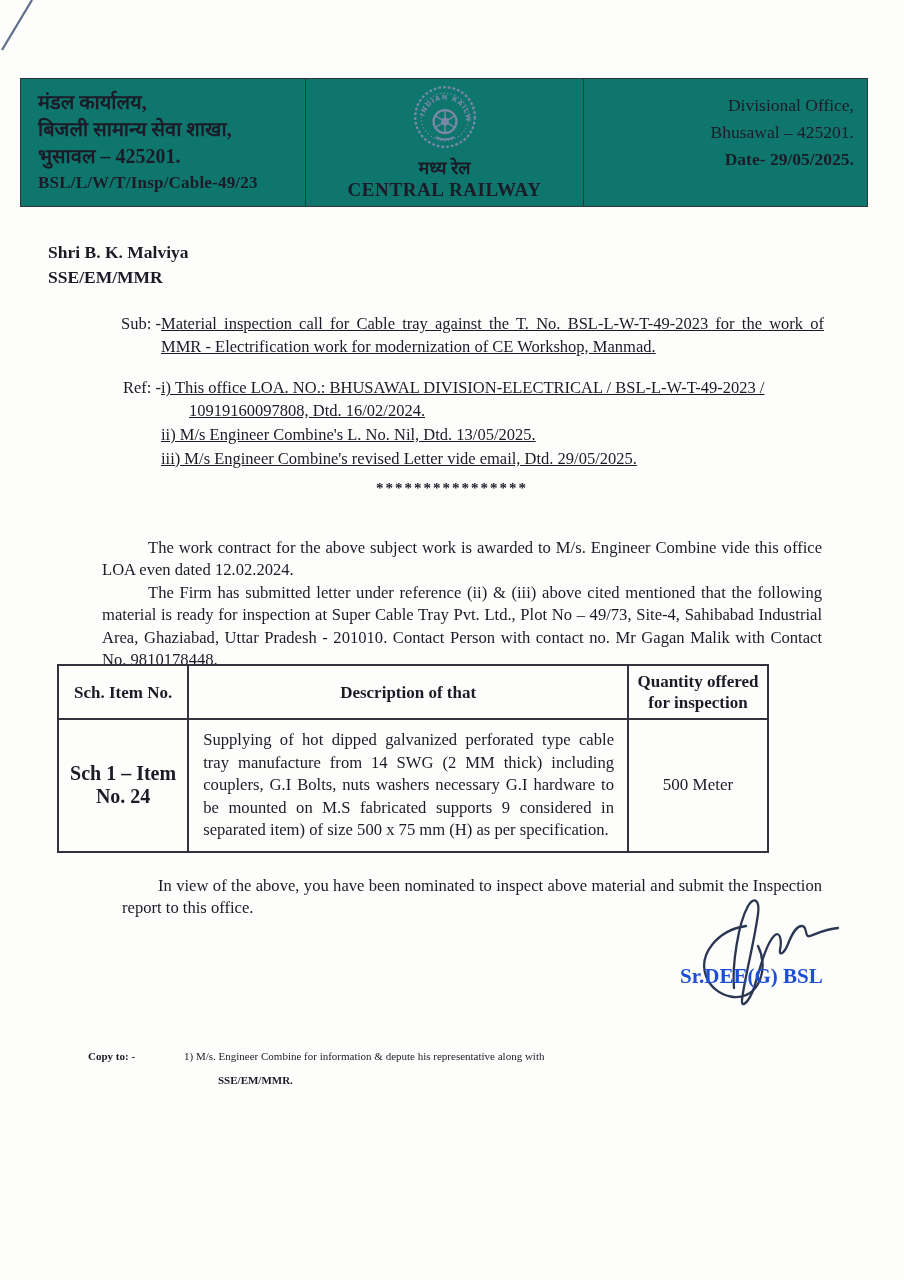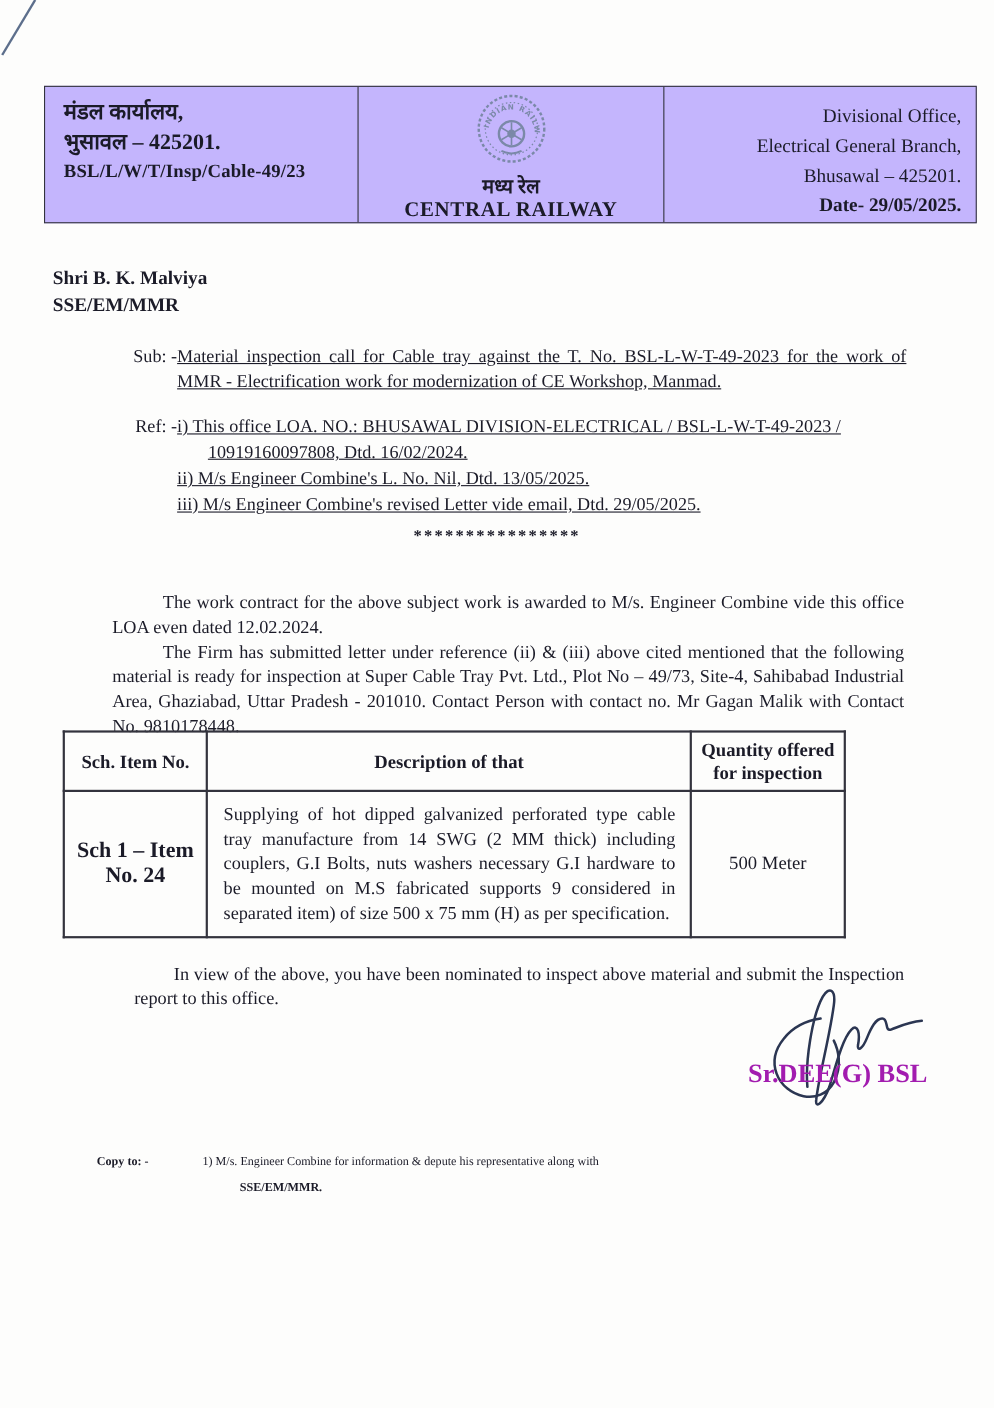--- a/index.html
+++ b/index.html
@@ -9,25 +9,25 @@
     margin:0 auto;
     background:#fdfdfc;
     font-family:"Liberation Serif", serif;
     color:#1b1b28;
     overflow:hidden;
   }
   
   .scan-mark{position:absolute;top:0;left:0;}
   
   .header-table{
-    position:absolute;top:78px;left:40px;
+    position:absolute;top:78px;left:20px;
     width:848px;display:flex;
     border:1.7px solid #33333d;
     box-sizing:border-box;
-    background:#c4b5fd;
+    background:#0f766e;
   }
   .hcell{box-sizing:border-box;}
   .hcell-left{
     flex:0 0 285px;border-right:1.6px solid #33333d;
     padding:10px 6px 10px 17px;
     font-weight:bold;font-size:20px;line-height:27px;
   }
   .hcell-left .ref-no{font-size:17px;letter-spacing:.2px;line-height:26px;}
   .hcell-center{
     flex:0 0 278px;border-right:1.6px solid #33333d;
@@ -78,41 +78,42 @@
   .col-desc{width:480px;}
   .col-qty{width:146px;}
   .cell-item{font-weight:bold;text-align:center;font-size:20px;line-height:23px;padding:0;}
   .cell-desc{padding:9px 13px 9px 14px;text-align:justify;line-height:22.5px;}
   .cell-qty{text-align:center;font-size:17px;border-radius:23px;}
   
   .signature{position:absolute;top:896px;left:676px;width:170px;}
   .sig-svg{display:block;margin-left:16px;}
   .sig-name{
     position:absolute;top:68px;left:4px;
-    font-weight:bold;font-size:24px;white-space:nowrap;
-    color:#a21caf;
+    font-weight:bold;font-size:21px;white-space:nowrap;
+    color:#1d4ed8;
   }
   
   .copy-block{position:absolute;top:1044px;left:88px;right:80px;display:flex;font-size:11px;line-height:24px;}
   .copy-label{flex:0 0 96px;font-weight:bold;}
   .copy-body{flex:1;}
   .copy-line2{font-weight:bold;margin-left:34px;}
 </style>
 </head>
 <body>
 
 <div class="page">
 
   <svg class="scan-mark" width="40" height="55">
     <line x1="2" y1="50" x2="32" y2="0" stroke="#5d6f8c" stroke-width="2.2"></line>
   </svg>
 
   <div class="header-table">
     <div class="hcell hcell-left">
       <div>मंडल कार्यालय,</div>
+      <div>बिजली सामान्य सेवा शाखा,</div>
       <div>भुसावल – 425201.</div>
       <div class="ref-no">BSL/L/W/T/Insp/Cable-49/23</div>
     </div>
     <div class="hcell hcell-center">
       <svg width="66" height="66" viewBox="0 0 72 72">
         <circle cx="36" cy="36" r="32.5" fill="none" stroke="#7b89a8" stroke-width="2.4" stroke-dasharray="3 2.2"></circle>
         <circle cx="36" cy="36" r="26" fill="none" stroke="#7b89a8" stroke-width="1.2" stroke-dasharray="1.5 2.5"></circle>
         <path id="emblem-arc" d="M 13 40 A 23 23 0 0 1 59 40" fill="none"></path>
         <text font-size="7.2" font-weight="bold" fill="#7b89a8" letter-spacing="1" font-family="'DejaVu Sans', sans-serif">
           <textPath href="#emblem-arc" startOffset="6%">INDIAN RAILWAYS</textPath>
@@ -127,21 +128,20 @@
           <line x1="36" y1="41" x2="26" y2="47"></line>
           <line x1="36" y1="41" x2="26" y2="35"></line>
         </g>
         <path d="M 26 58 Q 36 63 46 58" fill="none" stroke="#7b89a8" stroke-width="2"></path>
       </svg>
       <div class="hindi-rail">मध्य रेल</div>
       <div class="central-railway">CENTRAL RAILWAY</div>
     </div>
     <div class="hcell hcell-right">
       <div>Divisional Office,</div>
-      <div>Electrical General Branch,</div>
       <div>Bhusawal – 425201.</div>
       <div class="date-line">Date- 29/05/2025.</div>
     </div>
   </div>
 
   <div class="addressee">
     <div>Shri B. K. Malviya</div>
     <div>SSE/EM/MMR</div>
   </div>
 

